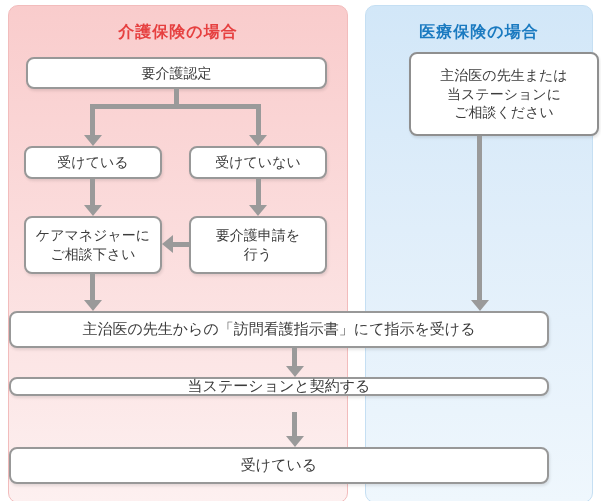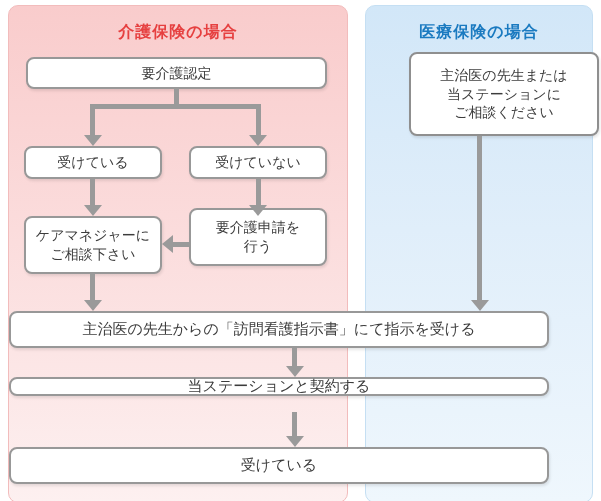--- a/index.html
+++ b/index.html
@@ -17,21 +17,21 @@
 
   
   .box{position:absolute;box-sizing:border-box;background:#ffffff;border:2px solid #989898;border-radius:8px;
        display:flex;align-items:center;justify-content:center;text-align:center;
        color:#3c3c3c;font-size:14px;line-height:1.35;white-space:pre-line;
        box-shadow:1px 2px 3px rgba(0,0,0,0.10);}
   .box-yokaigo{left:26px;top:57px;width:301px;height:32px;}
   .box-uketeiru{left:24px;top:146px;width:138px;height:33px;}
   .box-uketeinai{left:189px;top:146px;width:138px;height:33px;}
   .box-caremanager{left:24px;top:216px;width:138px;height:58px;}
-  .box-shinsei{left:189px;top:208px;width:138px;height:58px;}
+  .box-shinsei{left:189px;top:216px;width:138px;height:58px;}
   .box-sodan{left:385px;top:52px;width:190px;height:84px;border-color:#8f8f8f;margin-left:24px;}
   .box-wide{left:9px;width:540px;font-size:15px;}
   .box-shijisho{top:311px;height:37px;}
   .box-keiyaku{top:377px;height:19px;font-family:Liberation Serif, serif;}
   .box-kaishi{top:447px;height:37px;}
 
   
   .shaft{position:absolute;background:#9a9a9a;}
   .head-down{position:absolute;width:0;height:0;border-left:9px solid transparent;border-right:9px solid transparent;border-top:11px solid #9a9a9a;}
   .head-left{position:absolute;width:0;height:0;border-top:9px solid transparent;border-bottom:9px solid transparent;border-right:11px solid #9a9a9a;}

